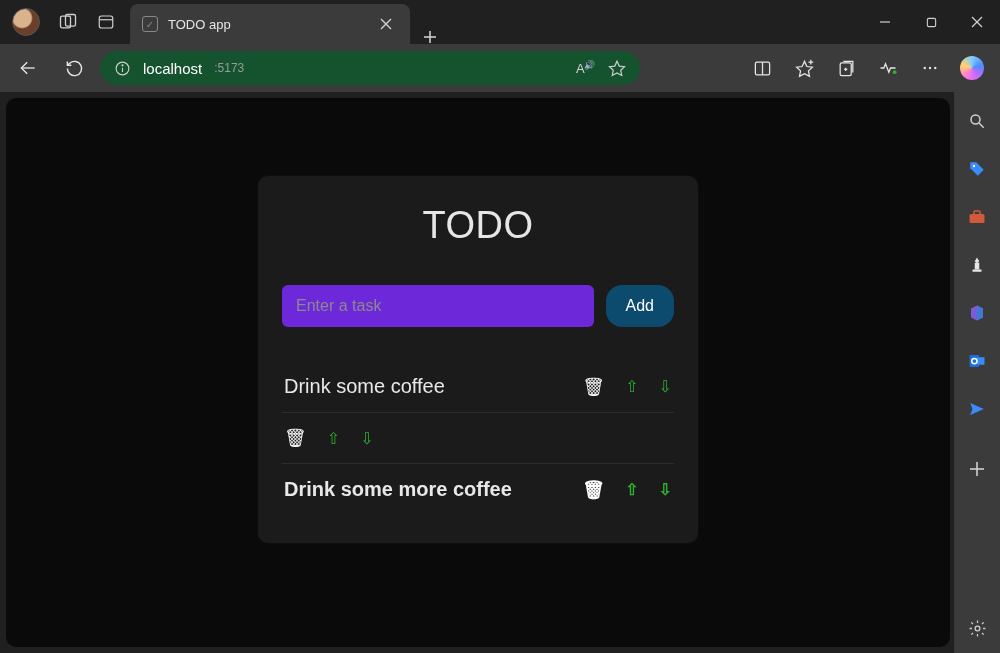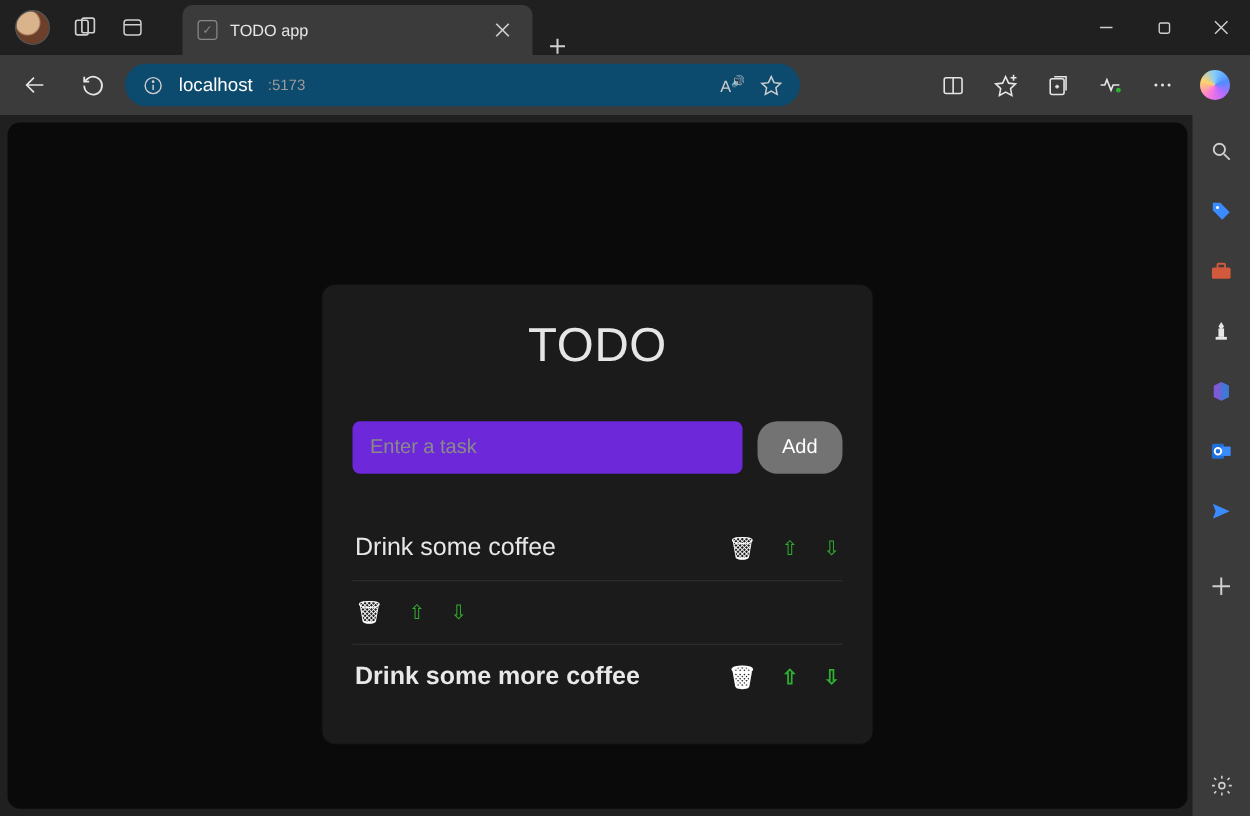--- a/index.html
+++ b/index.html
@@ -4,56 +4,56 @@
 <style>
   * { box-sizing: border-box; margin: 0; padding: 0; }
   html, body { width: 1000px; height: 653px; overflow: hidden; font-family: "Segoe UI", Arial, sans-serif; }
   body { background: #202020; color: #fff; }
 
   
   .titlebar { height: 44px; background: #202020; display: flex; align-items: stretch; }
   .tb-left { display: flex; align-items: center; gap: 18px; padding-left: 12px; }
   .avatar { width: 28px; height: 28px; border-radius: 50%; background: radial-gradient(circle at 35% 35%, #d9b38c 0 38%, #6b3f2a 45% 100%); border:1px solid #555;}
   .tb-ico { width: 20px; height: 20px; display:flex; align-items:center; justify-content:center; color:#cfcfcf; }
-  .tabs { display:flex; align-items: flex-end; margin-left: 30px; flex:1; }
+  .tabs { display:flex; align-items: flex-end; margin-left: 14px; flex:1; }
   .tab { height: 40px; min-width: 280px; background:#3b3b3b; border-radius: 8px 8px 0 0; display:flex; align-items:center; padding:0 12px; color:#e6e6e6; gap:10px; font-size:13px; position:relative;}
   .tab .favicon { width:16px; height:16px; border:1.5px solid #888; border-radius:3px; display:flex; align-items:center; justify-content:center;}
   .tab .favicon::after{content:"✓"; font-size:10px; color:#888;}
   .tab .title { flex:1; white-space:nowrap; overflow:hidden; text-overflow:ellipsis; }
   .tab .close { width:24px; height:24px; border-radius:4px; display:flex; align-items:center; justify-content:center; color:#bbb;}
   .newtab { width:40px; display:flex; align-items:center; justify-content:center; color:#cfcfcf; font-size:18px;}
   .win-controls { display:flex; }
   .win-btn { width:46px; display:flex; align-items:center; justify-content:center; color:#cfcfcf;}
   
   
   .toolbar { height: 48px; background:#3b3b3b; display:flex; align-items:center; padding:0 8px; gap:6px;}
   .tbtn { width:40px; height:36px; display:flex; align-items:center; justify-content:center; color:#e6e6e6; border-radius:6px;}
-  .addrwrap { flex:0 0 540px; height:34px; background:#0c4a6e; border-radius:17px; display:flex; align-items:center; padding:0 14px; gap:12px; color:#cfcfcf;justify-content:flex-end;}
+  .addrwrap { flex:0 0 540px; height:34px; background:#14532d; border-radius:17px; display:flex; align-items:center; padding:0 14px; gap:12px; color:#cfcfcf;justify-content:flex-end;}
   .addrwrap .urlhost { color:#fff; font-size:15px;}
   .addrwrap .urlport { color:#9a9a9a; font-size:12px;}
   .addrwrap .spacer{flex:1;}
   .right-icons { display:flex; align-items:center; gap:2px; margin-left:auto;}
   .right-icons .tbtn{width:40px;}
   .copilot { width:24px; height:24px; border-radius:50%; background: conic-gradient(#7ecbff, #4f8cff, #c06bff, #ff7bd8, #ffd36b, #7ecbff); filter:blur(.3px);}
   
   
   .chrome-body { display:flex; height: calc(653px - 44px - 48px);}
   .viewport { flex:1; padding:6px 4px 6px 6px;}
-  .page { width:100%; height:100%; background:#0a0a0a; border-radius:10px; display:flex; align-items:center; justify-content:center; padding-top:78px;}
+  .page { width:100%; height:100%; background:#0a0a0a; border-radius:10px; display:flex; align-items:flex-start; justify-content:center; padding-top:78px;}
   .side { width:46px; background:#3b3b3b; display:flex; flex-direction:column; align-items:center; padding-top:18px; gap:26px;}
   .side .spacer{flex:1;}
   .sico { width:22px; height:22px; display:flex; align-items:center; justify-content:center;}
 
   
   .card { width:440px; background:#1b1b1b; border-radius:10px; padding:28px 24px 28px; box-shadow:0 0 0 1px rgba(255,255,255,0.02);}
   .card h1 { text-align:center; font-weight:400; font-size:38px; letter-spacing:.5px; color:#e6e6e6; margin-bottom:38px;}
   .inputrow { display:flex; gap:12px; margin-bottom:34px;}
   .taskinput { flex:1; height:42px; background:#6d28d9; border:none; border-radius:6px; padding:0 14px; color:#cfcfcf; font-size:16px; outline:none;}
   .taskinput::placeholder{color:#8a8a8a;}
-  .addbtn { height:42px; padding:0 20px; background:#737373; color:#fff; border:none; border-radius:16px; font-size:16px; cursor:pointer;}
+  .addbtn { height:42px; padding:0 20px; background:#0c4a6e; color:#fff; border:none; border-radius:16px; font-size:16px; cursor:pointer;}
   .tasklist { list-style:none;}
   .taskitem { display:flex; align-items:center; padding:14px 2px; border-bottom:1px solid rgba(255,255,255,0.08);}
   .taskitem:last-child{border-bottom:none;font-weight:bold;}
   .taskitem .txt { flex:1; font-size:20px; color:#e8e8e8;}
   .taskactions { display:flex; align-items:center; gap:20px;}
   .trash { font-size:18px; filter:grayscale(0.2);}
   .arrow { font-size:16px; color:#2fae2f; }
 
   svg { display:block; }
 </style>

